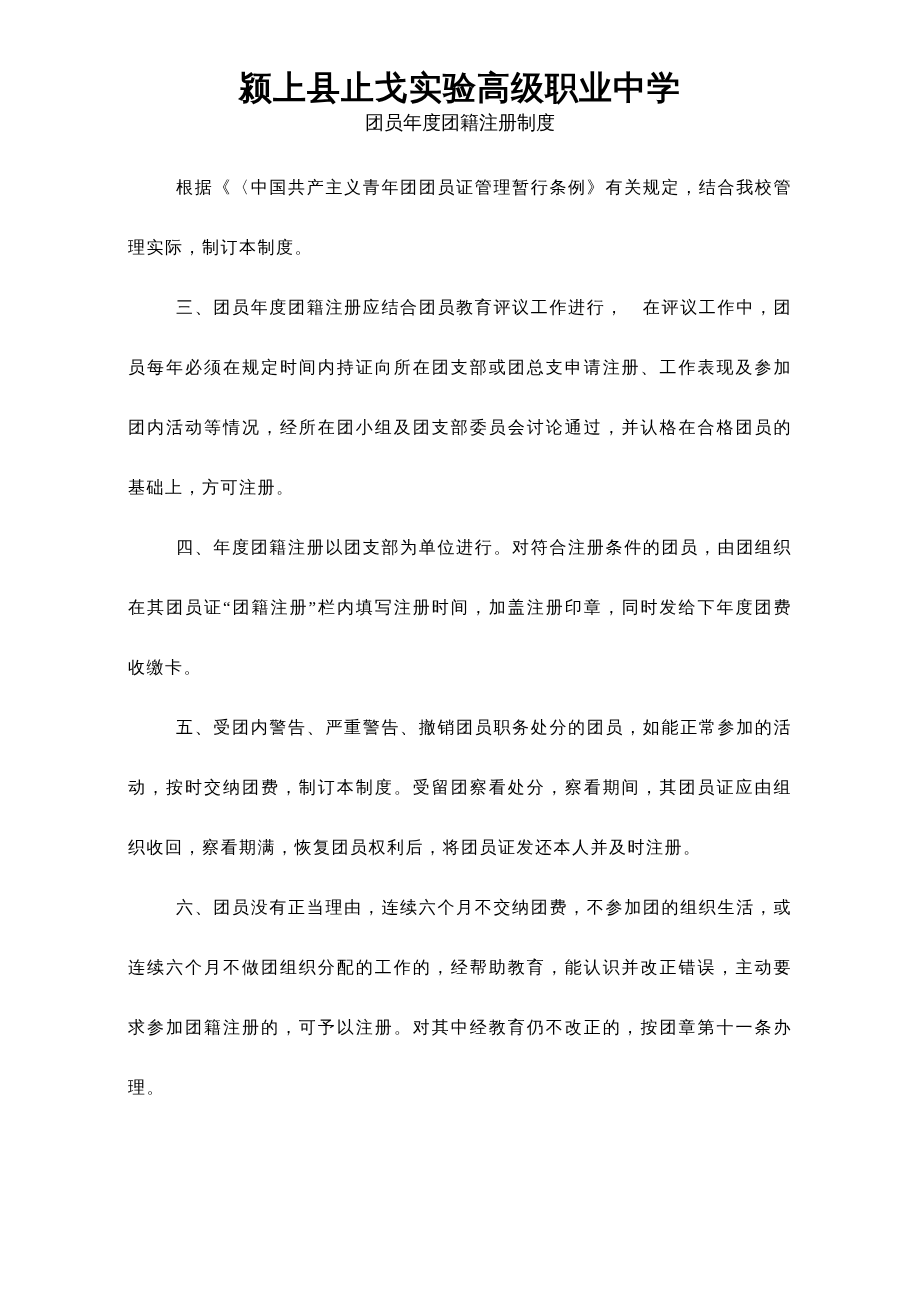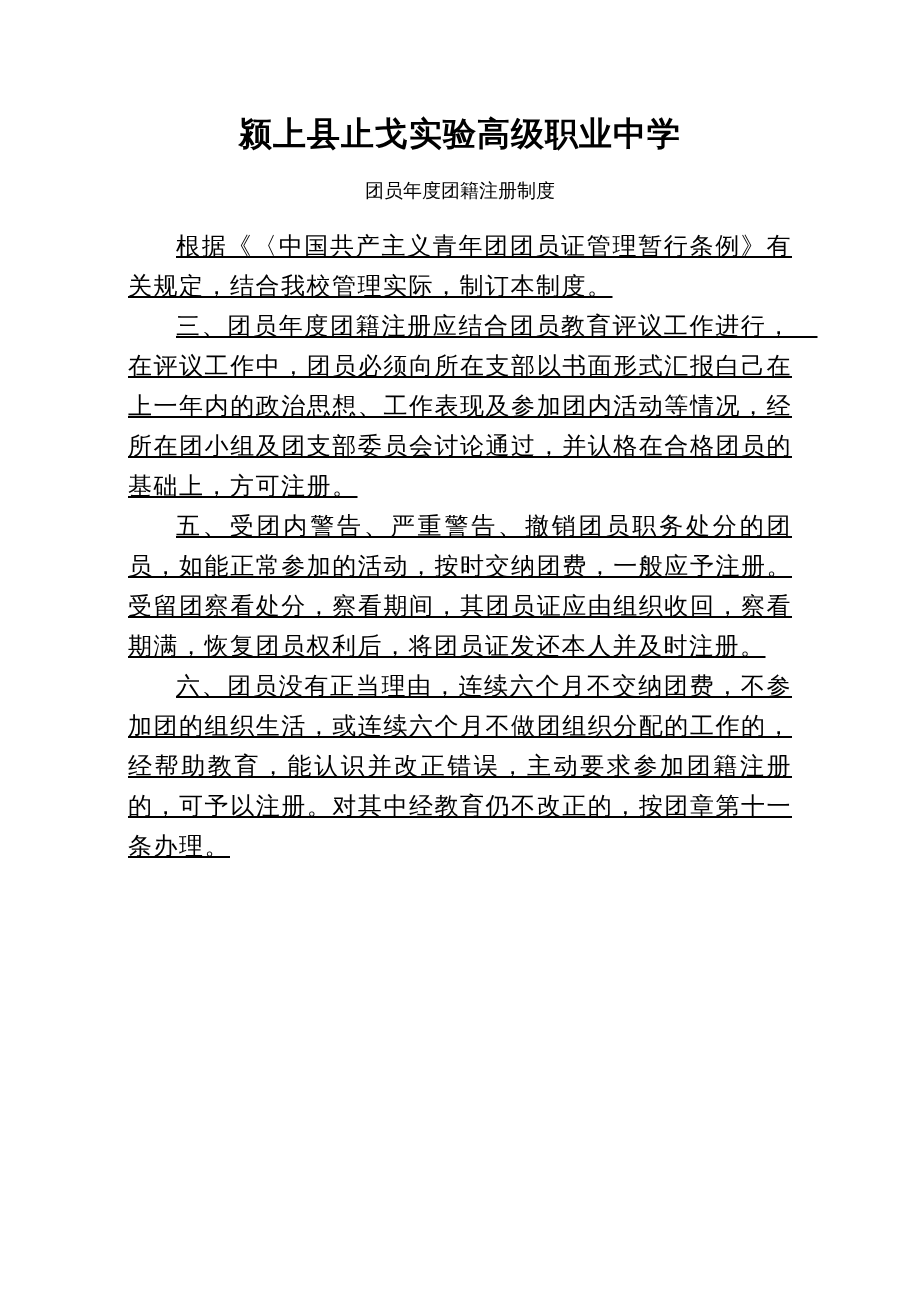--- a/index.html
+++ b/index.html
@@ -10,53 +10,52 @@
     width: 920px;
     height: 1303px;
     font-family: "Liberation Serif", "DejaVu Serif", serif;
     color: #000000;
     overflow: hidden;
   }
   .page {
     width: 920px;
     height: 913px;
     background: #ffffff;
-    padding: 112px 128px 0 128px;
+    padding: 66px 128px 0 128px;
   }
   .doc-title {
     text-align: center;
     font-size: 33px;
     font-weight: bold;
     line-height: 44px;
     letter-spacing: 1px;
   }
   .doc-subtitle {
     text-align: center;
     font-size: 19px;
     font-weight: normal;
-    margin-top: 22px;
     line-height: 26px;
   }
   .doc-body {
     margin-top: 22px;
-    font-size: 24px;
+    font-size: 17px;
     letter-spacing: 1.5px;
-    line-height: 40px;
+    line-height: 60px;
     text-align: justify;
-    text-decoration: underline;
   }
   .doc-body p {
     text-indent: 48px;
   }
 </style>
 </head>
 <body>
 
 <div class="page">
   <h1 class="doc-title">颍上县止戈实验高级职业中学</h1>
   <h2 class="doc-subtitle">团员年度团籍注册制度</h2>
   <div class="doc-body">
     <p>根据《〈中国共产主义青年团团员证管理暂行条例》有关规定，结合我校管理实际，制订本制度。</p>
-    <p>三、团员年度团籍注册应结合团员教育评议工作进行，　在评议工作中，团员必须向所在支部以书面形式汇报白己在上一年内的政治思想、工作表现及参加团内活动等情况，经所在团小组及团支部委员会讨论通过，并认格在合格团员的基础上，方可注册。</p>
-    <p>五、受团内警告、严重警告、撤销团员职务处分的团员，如能正常参加的活动，按时交纳团费，一般应予注册。受留团察看处分，察看期间，其团员证应由组织收回，察看期满，恢复团员权利后，将团员证发还本人并及时注册。</p>
+    <p>三、团员年度团籍注册应结合团员教育评议工作进行，　在评议工作中，团员每年必须在规定时间内持证向所在团支部或团总支申请注册、工作表现及参加团内活动等情况，经所在团小组及团支部委员会讨论通过，并认格在合格团员的基础上，方可注册。</p>
+    <p>四、年度团籍注册以团支部为单位进行。对符合注册条件的团员，由团组织在其团员证“团籍注册”栏内填写注册时间，加盖注册印章，同时发给下年度团费收缴卡。</p>
+    <p>五、受团内警告、严重警告、撤销团员职务处分的团员，如能正常参加的活动，按时交纳团费，制订本制度。受留团察看处分，察看期间，其团员证应由组织收回，察看期满，恢复团员权利后，将团员证发还本人并及时注册。</p>
     <p>六、团员没有正当理由，连续六个月不交纳团费，不参加团的组织生活，或连续六个月不做团组织分配的工作的，经帮助教育，能认识并改正错误，主动要求参加团籍注册的，可予以注册。对其中经教育仍不改正的，按团章第十一条办理。</p>
   </div>
 </div>
 
 </body></html>

